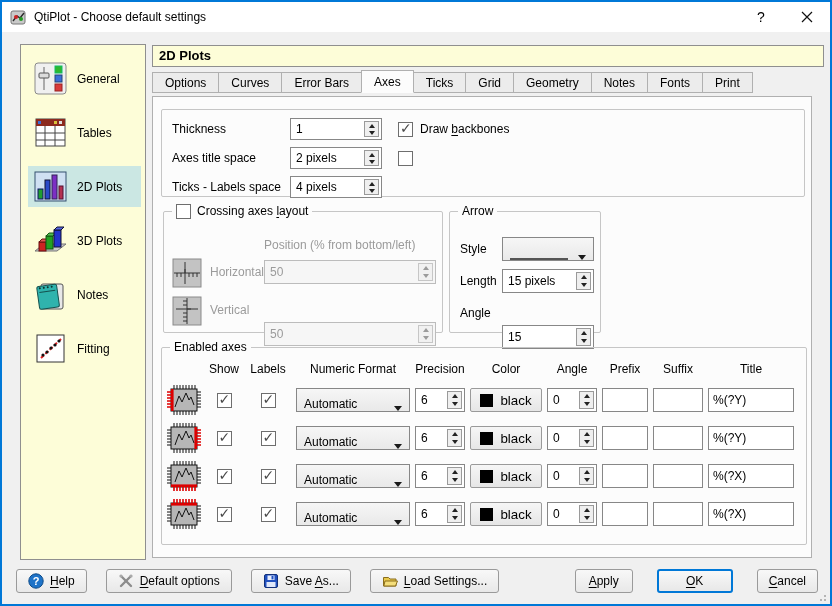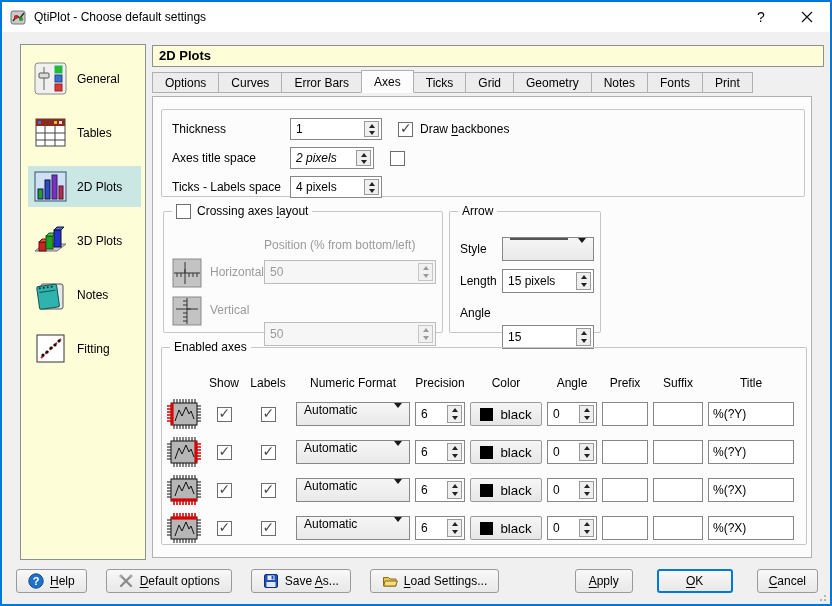--- a/index.html
+++ b/index.html
@@ -54,33 +54,33 @@
   .spin input { position:absolute; left:0; top:0; width:calc(100% - 20px); height:100%; border:0; outline:none; padding:0 5px; font:inherit; background:transparent; color:inherit; }
   .sbtns { position:absolute; top:2px; right:2px; bottom:2px; width:15px; border:1px solid #9a9a9a; background:#efefef; display:flex; flex-direction:column; }
   .sbtn { flex:1; display:flex; align-items:center; justify-content:center; }
   .tri-up { width:0; height:0; border-left:3px solid transparent; border-right:3px solid transparent; border-bottom:4px solid #222; }
   .tri-down { width:0; height:0; border-left:3px solid transparent; border-right:3px solid transparent; border-top:4px solid #222; }
   .spin.disabled { border-color:#bcbcbc; background:#f6f6f6; color:#9b9b9b; }
   .spin.disabled .sbtns { border-color:#c6c6c6; background:#f1f1f1; }
   .spin.disabled .tri-up { border-bottom-color:#9b9b9b; }
   .spin.disabled .tri-down { border-top-color:#9b9b9b; }
 
-  .combo { height:24px; border:1px solid #878787; background:linear-gradient(#f6f6f6,#e9e9e9); display:flex; align-items:flex-start; padding:0 7px; }
+  .combo { height:24px; border:1px solid #878787; background:linear-gradient(#f6f6f6,#e9e9e9); display:flex; align-items:flex-end; padding:0 7px; }
   .combo .ctext { overflow:hidden; white-space:nowrap; }
   .combo .carrow { margin-left:auto; width:0; height:0; border-left:4px solid transparent; border-right:4px solid transparent; border-top:5px solid #1a1a1a; }
   .line-sample { width:58px; border-top:2px solid #555; }
 
   .tinput { height:24px; border:1px solid #878787; background:#fff; padding:0 4px; font:inherit; outline:none; width:100%; }
 
   .color-btn { height:24px; width:100%; border:1px solid #9a9a9a; border-radius:2px; background:linear-gradient(#f6f6f6,#e6e6e6); display:flex; align-items:center; justify-content:center; gap:7px; }
   .swatch { width:13px; height:13px; background:#000; flex:0 0 auto; }
 
   
   .axes-grid { display:grid; grid-template-columns:38px 32px 46px 114px 50px 72px 50px 46px 50px 86px; column-gap:5px; align-items:center; justify-items:center; padding:0 3px; }
-  .axes-head { margin-top:28px; margin-bottom:8px; }
+  .axes-head { margin-top:14px; margin-bottom:8px; }
   .axes-row { height:30px; margin-bottom:8px; }
   .axes-row .wfull { width:100%; }
   .axis-icon { width:36px; height:32px; }
 
   
   .footer { position:absolute; left:14px; right:12px; top:566px; height:26px; display:flex; align-items:center; }
   .btn { height:24px; padding:0 11px; border:1px solid #9a9a9a; border-radius:3px; background:linear-gradient(#f8f8f8,#e8e8e8); display:inline-flex; align-items:center; justify-content:center; gap:6px; font:inherit; }
   .btn svg { width:16px; height:16px; flex:0 0 auto; }
   .btn + .btn { margin-left:19px; }
   .btn.right-first { margin-left:auto; }
@@ -219,21 +219,21 @@
               </div>
             </div>
         </div>
         <div class="cbgroup">
           <span class="cb checked"></span>
           <span><span>Draw </span><span class="mn">b</span><span>ackbones</span></span>
         </div>
       </div>
       <div class="row">
         <span class="flabel">Axes title space</span>
-        <div class="spin" style="width:84px;font-style:italic;">
+        <div class="spin" style="width:92px;">
           <input value="2 pixels" style="">
           <div class="sbtns">
               <div class="sbtn">
                 <i class="tri-up"></i>
               </div>
               <div class="sbtn">
                 <i class="tri-down"></i>
               </div>
             </div>
         </div>

